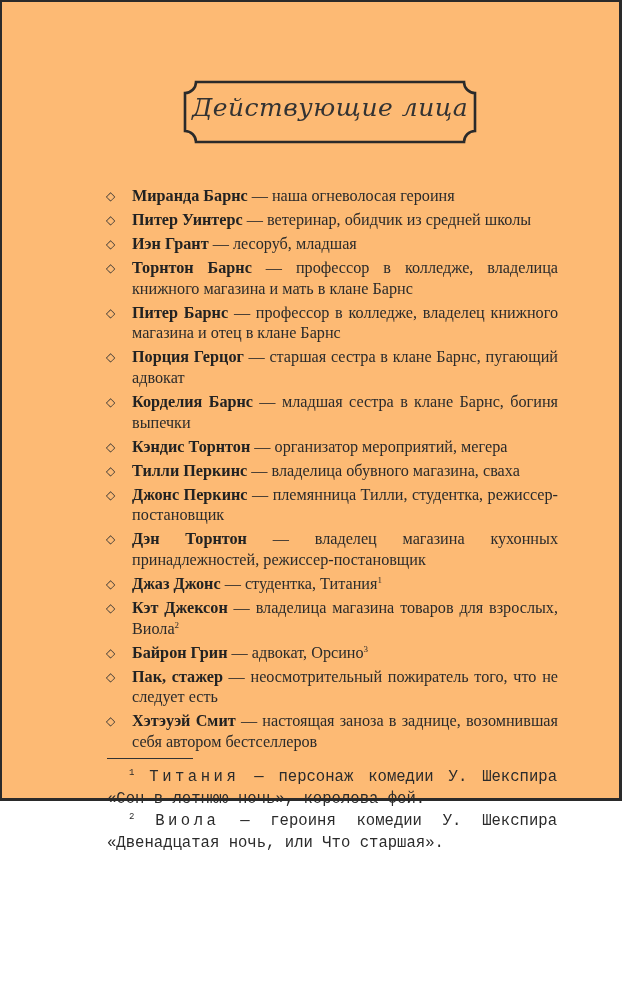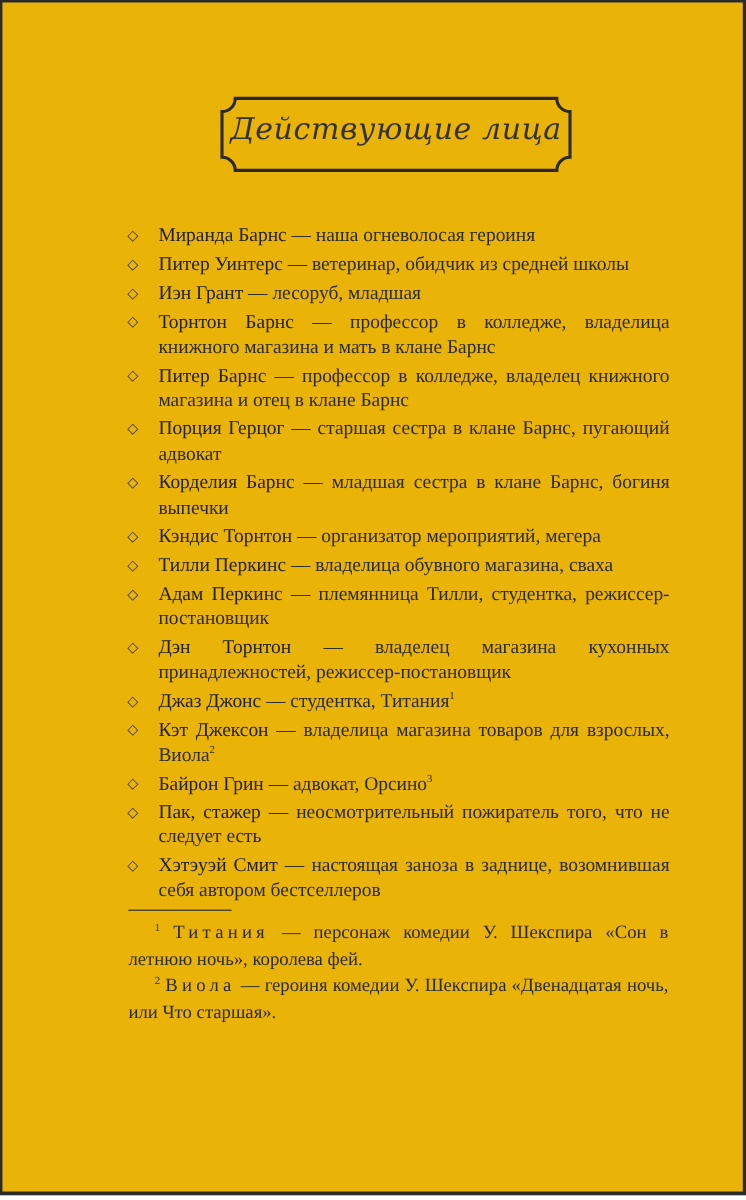--- a/index.html
+++ b/index.html
@@ -1,24 +1,24 @@
 <!DOCTYPE html>
 <html><head>
 <meta charset="utf-8">
 <style>
   html, body { margin: 0; padding: 0; background: #ffffff; }
   body { width: 622px; height: 1000px; overflow: hidden; position: relative; }
   .page {
-    position: absolute; left: 0; top: 0; width: 622px; height: 996px;
+    position: absolute; left: 0; top: 0; width: 622px; height: 801px;
     box-sizing: border-box;
     border-top: 2px solid #2a2a2a;
     border-left: 2px solid #2a2a2a;
     border-right: 3px solid #2a2a2a;
     border-bottom: 3px solid #2a2a2a;
-    background: #eab308;
+    background: #fdba74;
   }
   .title-frame {
     position: absolute; left: 180px; top: 77px; width: 296px; height: 66px;
   }
   .title-frame svg { position: absolute; left: 0; top: 0; }
   .title-text {
     position: absolute; left: 0; top: 14px; width: 296px; text-align: center;
     font-family: "DejaVu Serif", serif; font-style: italic;
     font-size: 25px; color: #333; letter-spacing: 0.5px;
   }
@@ -28,29 +28,29 @@
     font-family: "Liberation Serif", serif; font-size: 16.2px; line-height: 20.5px;
     color: #2b2b2b;
   }
   .cast-item {
     position: relative; padding-left: 26px; margin-bottom: 3.6px;
     text-align: justify;
   }
   .cast-item .bullet {
     position: absolute; left: 0; top: 0; width: 14px; font-size: 12px; color: #333;
   }
-  .cast-item .name { font-weight: normal; color: #222; }
+  .cast-item .name { font-weight: bold; color: #222; }
   .cast-item sup { font-size: 9px; line-height: 0; }
   .rule {
     position: absolute; left: 105px; top: 756px; width: 86px; height: 0;
     border-top: 1.3px solid #333;
   }
   .footnotes {
     position: absolute; left: 105px; top: 765px; width: 450px;
-    font-family: Liberation Serif, serif; font-size: 15.6px; line-height: 21.5px;
+    font-family: Liberation Mono, monospace; font-size: 15.6px; line-height: 21.5px;
     color: #2b2b2b;
   }
   .footnote { text-indent: 22px; text-align: justify; margin: 0 0 1px 0; }
   .footnote sup { font-size: 9px; line-height: 0; }
   .footnote .spaced { letter-spacing: 3.5px; }
 </style>
 </head>
 <body>
 
 <div class="page">
@@ -65,21 +65,21 @@
   <ul class="cast-list" id="cast-list">
       <li class="cast-item"><span class="bullet">◇</span><span class="name">Миранда Барнс</span><span class="desc"> — наша огневолосая героиня</span></li>
       <li class="cast-item"><span class="bullet">◇</span><span class="name">Питер Уинтерс</span><span class="desc"> — ветеринар, обидчик из средней школы</span></li>
       <li class="cast-item"><span class="bullet">◇</span><span class="name">Иэн Грант</span><span class="desc"> — лесоруб, младшая</span></li>
       <li class="cast-item"><span class="bullet">◇</span><span class="name">Торнтон Барнс</span><span class="desc"> — профессор в колледже, владелица книжного магазина и мать в клане Барнс</span></li>
       <li class="cast-item"><span class="bullet">◇</span><span class="name">Питер Барнс</span><span class="desc"> — профессор в колледже, владелец книжного магазина и отец в клане Барнс</span></li>
       <li class="cast-item"><span class="bullet">◇</span><span class="name">Порция Герцог</span><span class="desc"> — старшая сестра в клане Барнс, пугающий адвокат</span></li>
       <li class="cast-item"><span class="bullet">◇</span><span class="name">Корделия Барнс</span><span class="desc"> — младшая сестра в клане Барнс, богиня выпечки</span></li>
       <li class="cast-item"><span class="bullet">◇</span><span class="name">Кэндис Торнтон</span><span class="desc"> — организатор мероприятий, мегера</span></li>
       <li class="cast-item"><span class="bullet">◇</span><span class="name">Тилли Перкинс</span><span class="desc"> — владелица обувного магазина, сваха</span></li>
-      <li class="cast-item"><span class="bullet">◇</span><span class="name">Адам Перкинс</span><span class="desc"> — племянница Тилли, студентка, режиссер-постановщик</span></li>
+      <li class="cast-item"><span class="bullet">◇</span><span class="name">Джонс Перкинс</span><span class="desc"> — племянница Тилли, студентка, режиссер-постановщик</span></li>
       <li class="cast-item"><span class="bullet">◇</span><span class="name">Дэн Торнтон</span><span class="desc"> — владелец магазина кухонных принадлежностей, режиссер-постановщик</span></li>
       <li class="cast-item"><span class="bullet">◇</span><span class="name">Джаз Джонс</span><span class="desc"> — студентка, Титания</span><sup>1</sup></li>
       <li class="cast-item"><span class="bullet">◇</span><span class="name">Кэт Джексон</span><span class="desc"> — владелица магазина товаров для взрослых, Виола</span><sup>2</sup></li>
       <li class="cast-item"><span class="bullet">◇</span><span class="name">Байрон Грин</span><span class="desc"> — адвокат, Орсино</span><sup>3</sup></li>
       <li class="cast-item"><span class="bullet">◇</span><span class="name">Пак, стажер</span><span class="desc"> — неосмотрительный пожиратель того, что не следует есть</span></li>
       <li class="cast-item"><span class="bullet">◇</span><span class="name">Хэтэуэй Смит</span><span class="desc"> — настоящая заноза в заднице, возомнившая себя автором бестселлеров</span></li>
     </ul>
 
   <div class="rule"></div>
 

